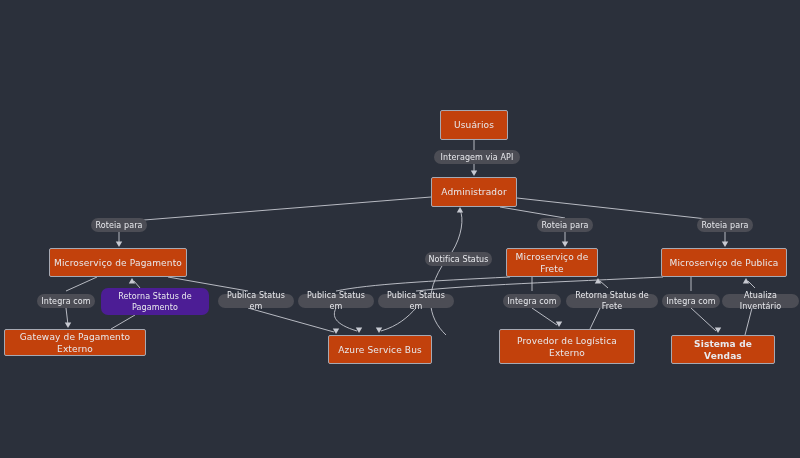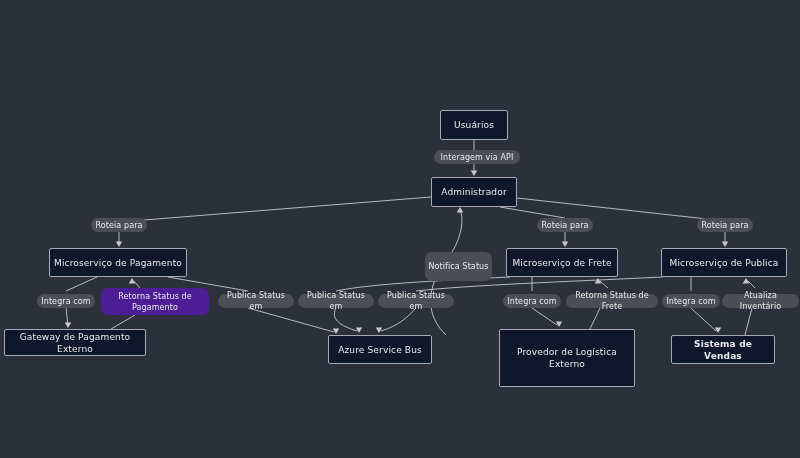--- a/index.html
+++ b/index.html
@@ -19,21 +19,21 @@
     position: absolute;
     left: 0;
     top: 0;
     width: 800px;
     height: 458px;
     pointer-events: none;
   }
   .node {
     position: absolute;
     box-sizing: border-box;
-    background: #0f172a;
+    background: #c2410c;
     border: 1px solid #a6a9b3;
     border-radius: 2px;
     display: flex;
     align-items: center;
     justify-content: center;
     text-align: center;
     color: #e8e9ed;
     font-size: 9px;
     line-height: 12px;
     letter-spacing: 0.15px;
@@ -103,35 +103,35 @@
       <path d="M 691 308 L 716 331" fill="none" stroke="#c7c9d1" stroke-width="0.9"></path>
       <polygon points="714.8,327.5 721.2,327.5 718,333" fill="#c7c9d1"></polygon>
       <path d="M 745 335 L 752 308" fill="none" stroke="#c7c9d1" stroke-width="0.9"></path>
       <path d="M 755 288 L 748 281" fill="none" stroke="#c7c9d1" stroke-width="0.9"></path>
       <polygon points="742.8,283.5 749.2,283.5 746,278" fill="#c7c9d1"></polygon>
     </svg>
   <div id="node-layer">
       <div class="node" style="left: 440px; top: 110px; width: 68px; height: 30px;">Usuários</div>
       <div class="node" style="left: 431px; top: 177px; width: 86px; height: 30px;">Administrador</div>
       <div class="node" style="left: 49px; top: 248px; width: 138px; height: 29px;">Microserviço de Pagamento</div>
-      <div class="node" style="left: 506px; top: 248px; width: 112px; height: 29px;">Microserviço de Frete</div>
+      <div class="node" style="left: 506px; top: 248px; width: 92px; height: 29px;">Microserviço de Frete</div>
       <div class="node" style="left: 661px; top: 248px; width: 126px; height: 29px;">Microserviço de Publica</div>
       <div class="node" style="left: 4px; top: 329px; width: 142px; height: 27px;">Gateway de Pagamento
 Externo</div>
       <div class="node" style="left: 308px; top: 335px; width: 104px; height: 29px; margin-left: 20px;">Azure Service Bus</div>
-      <div class="node" style="left: 499px; top: 329px; width: 136px; height: 58px;">Provedor de Logística
+      <div class="node" style="left: 499px; top: 329px; width: 136px; height: 35px;">Provedor de Logística
 Externo</div>
       <div class="node" style="left: 671px; top: 335px; width: 104px; height: 29px; font-weight: bold;">Sistema de Vendas</div>
     </div>
   <div id="label-layer">
       <div class="edge-label" style="left: 434px; top: 150px; width: 86px; height: 14px;">Interagem via API</div>
       <div class="edge-label" style="left: 91px; top: 218px; width: 56px; height: 14px;">Roteia para</div>
       <div class="edge-label" style="left: 537px; top: 218px; width: 56px; height: 14px;">Roteia para</div>
       <div class="edge-label" style="left: 697px; top: 218px; width: 56px; height: 14px;">Roteia para</div>
-      <div class="edge-label" style="left: 425px; top: 252px; width: 67px; height: 29px;">Notifica Status</div>
+      <div class="edge-label" style="left: 425px; top: 252px; width: 67px; height: 14px;">Notifica Status</div>
       <div class="edge-label" style="left: 37px; top: 294px; width: 58px; height: 14px;">Integra com</div>
       <div class="edge-label highlight" style="left: 101px; top: 288px; width: 108px; height: 27px;">Retorna Status de
 Pagamento</div>
       <div class="edge-label" style="left: 218px; top: 294px; width: 76px; height: 14px;">Publica Status em</div>
       <div class="edge-label" style="left: 298px; top: 294px; width: 76px; height: 14px;">Publica Status em</div>
       <div class="edge-label" style="left: 378px; top: 294px; width: 76px; height: 14px;">Publica Status em</div>
       <div class="edge-label" style="left: 503px; top: 294px; width: 58px; height: 14px;">Integra com</div>
       <div class="edge-label" style="left: 566px; top: 294px; width: 92px; height: 14px;">Retorna Status de Frete</div>
       <div class="edge-label" style="left: 662px; top: 294px; width: 58px; height: 14px;">Integra com</div>
       <div class="edge-label" style="left: 722px; top: 294px; width: 77px; height: 14px;">Atualiza Inventário</div>

